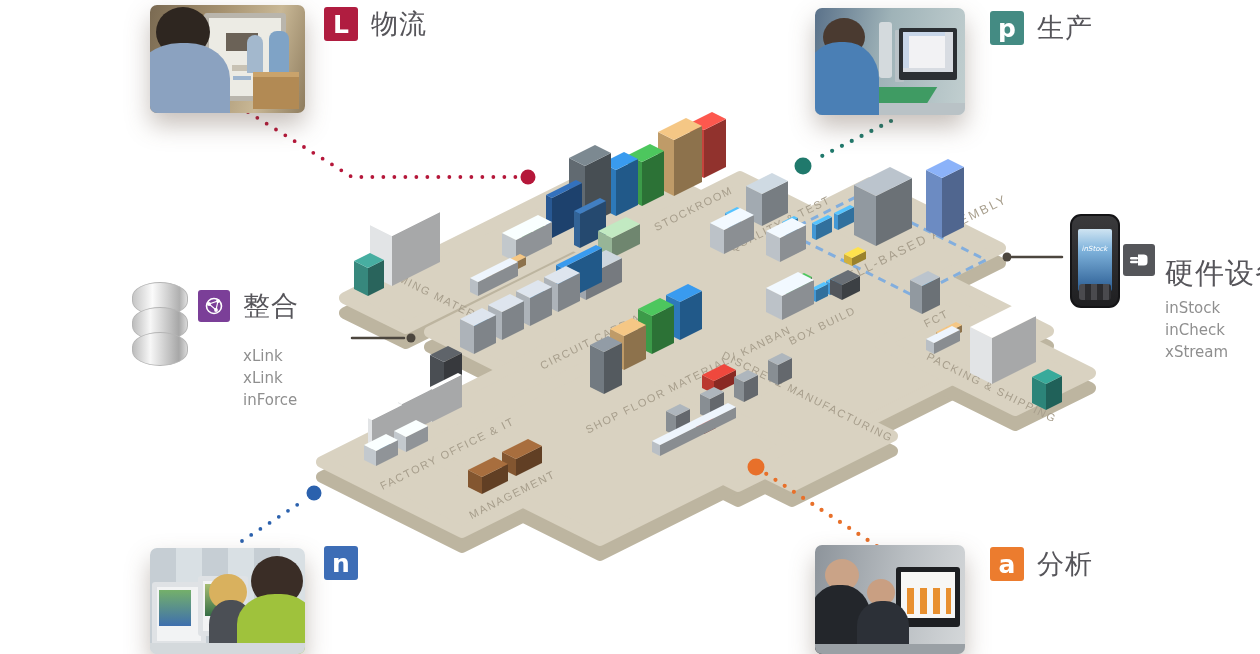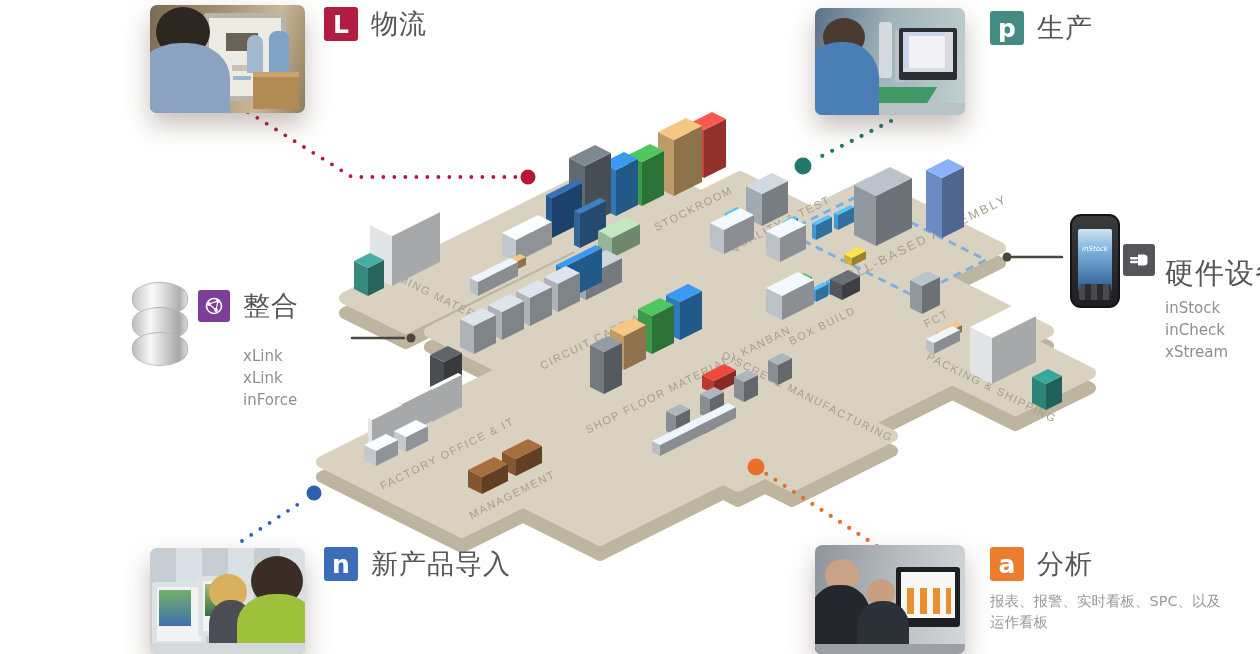--- a/index.html
+++ b/index.html
@@ -472,28 +472,25 @@
       <div>inCheck</div>
       <div>xStream</div>
     </div>
   </div>
 
   <div class="callout" style="left:324px;top:546px;width:282px;">
     <div class="c-row">
       <div class="tile bg-npi">
           <span>n</span>
         </div>
-      <div class="t-title">新产品导入</div>
     </div>
   </div>
 
   <div class="callout" style="left:990px;top:546px;width:264px;">
     <div class="c-row">
       <div class="tile bg-ana">
           <span>a</span>
         </div>
       <div class="t-title">分析</div>
     </div>
-    <div class="t-desc">报表、报警、实时看板、SPC、以及
-运作看板</div>
   </div>
 
 </div>
 
 </body></html>

